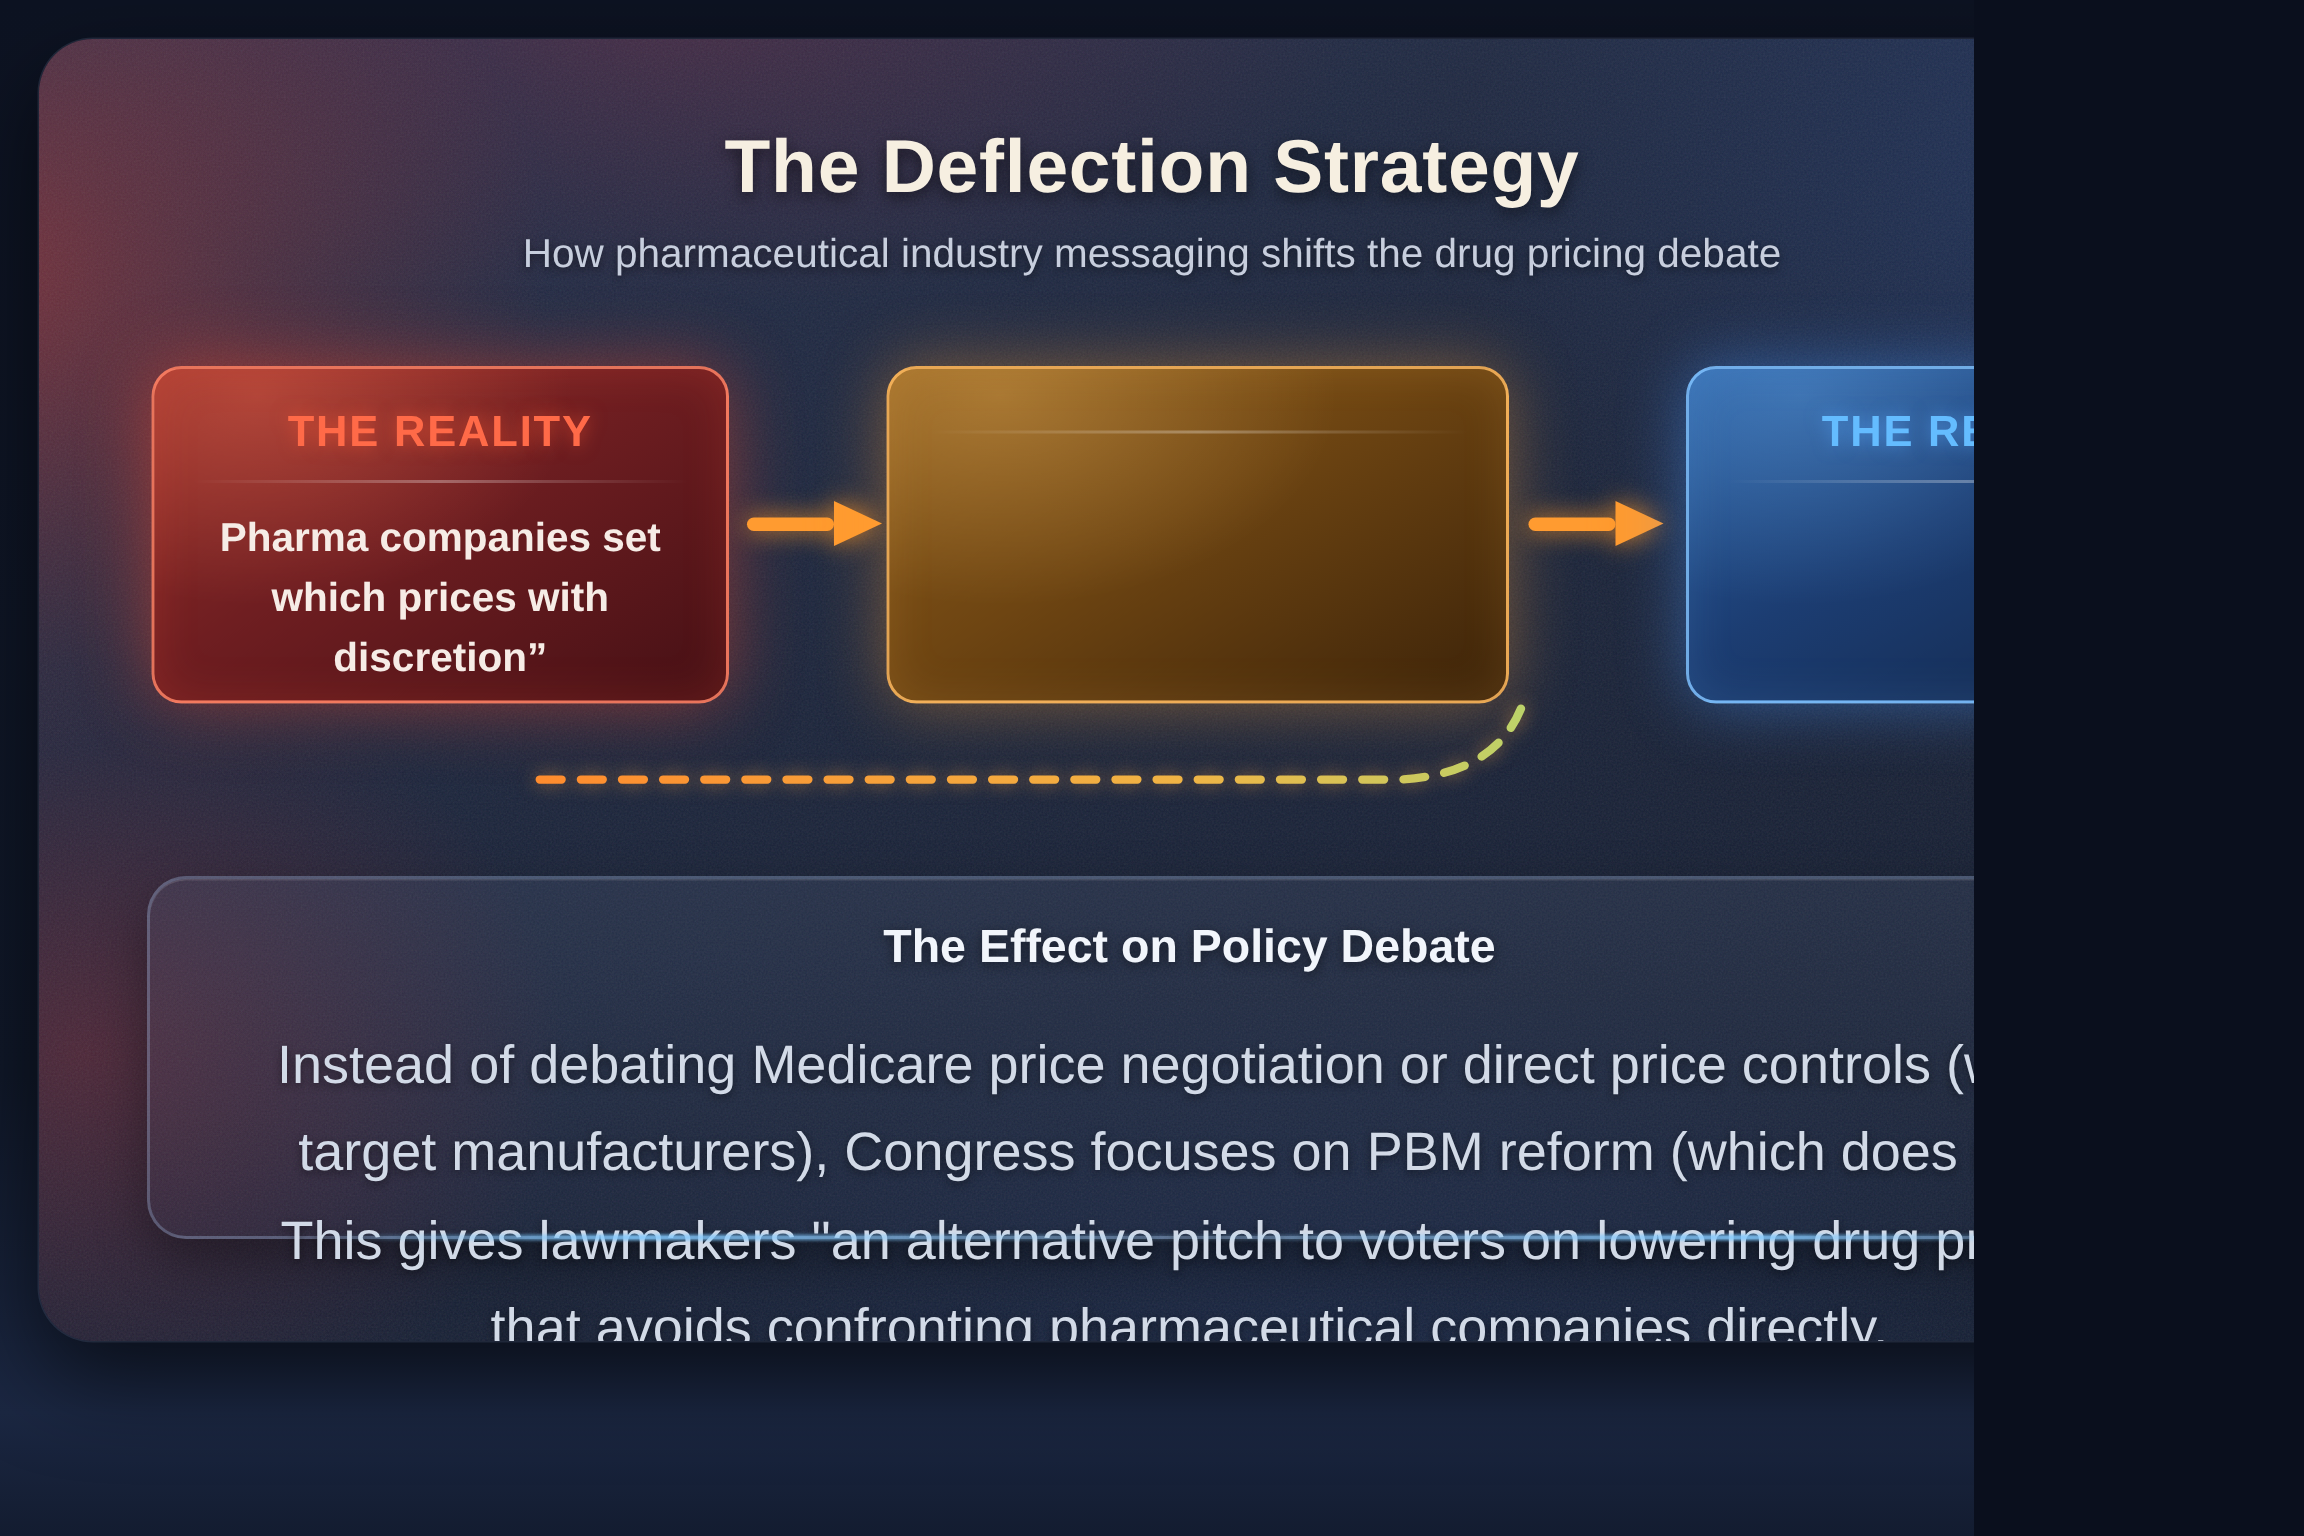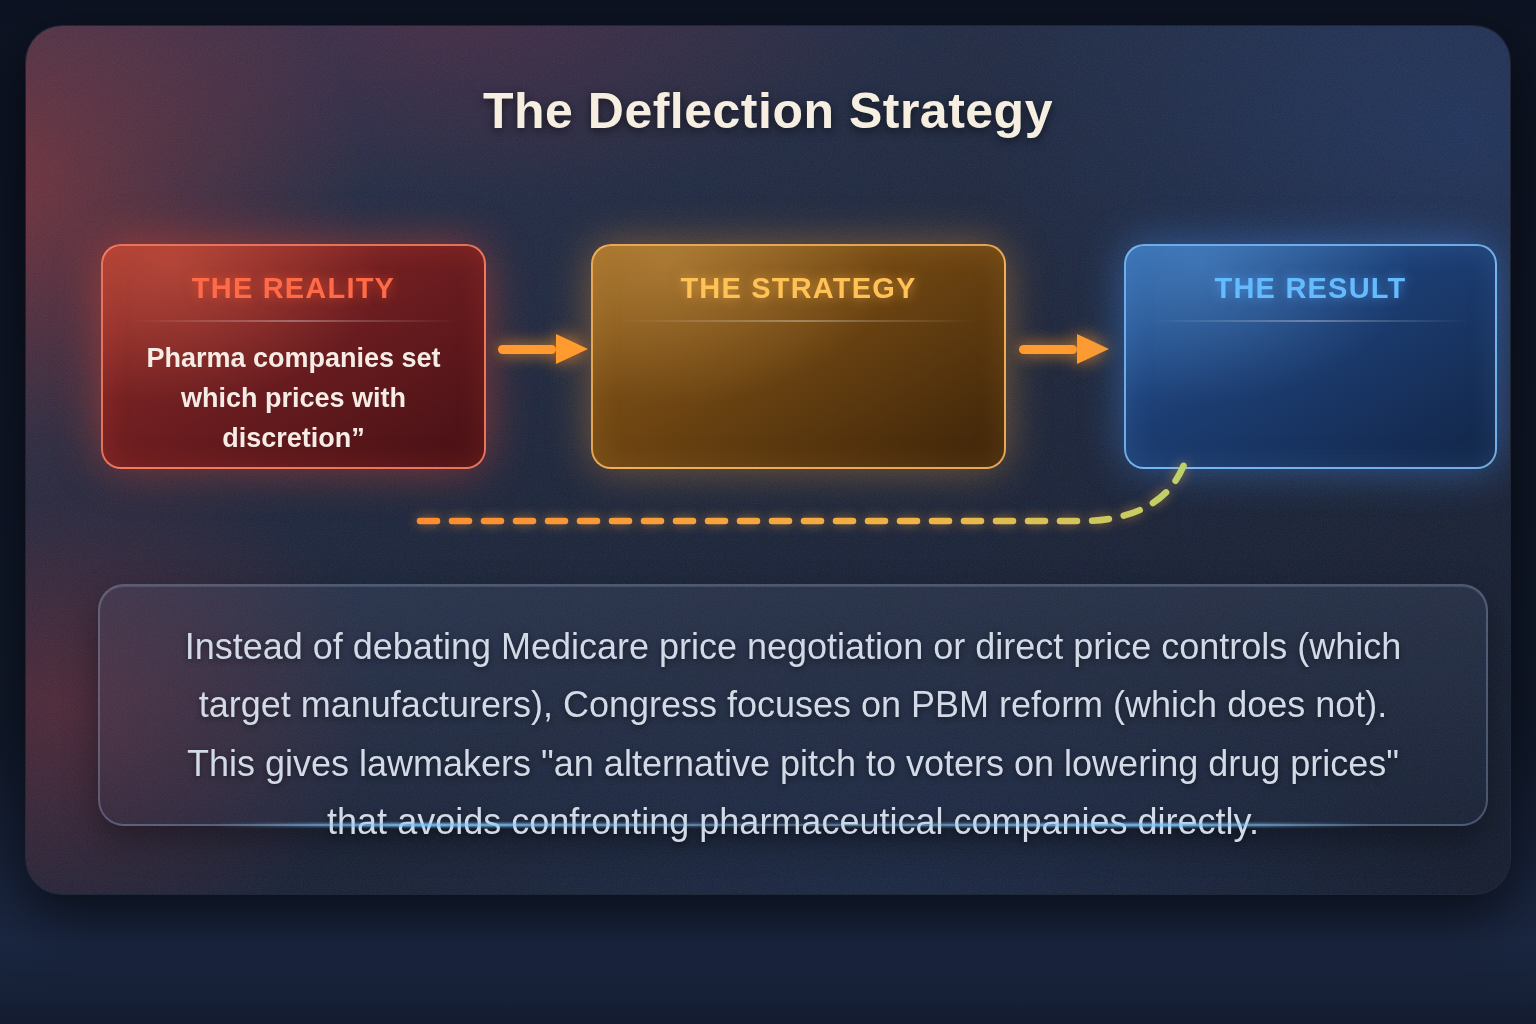--- a/index.html
+++ b/index.html
@@ -1,20 +1,20 @@
 <!DOCTYPE html>
 <html><head>
 <meta charset="utf-8">
 <style>
   * { margin:0; padding:0; box-sizing:border-box; }
   html,body { background:#0a0f1d; }
   body { font-family:"Liberation Sans","DejaVu Sans",sans-serif; }
 
   .stage {
-    position:relative; width:1536px; height:1024px; overflow:hidden;
+    position:relative; width:1316px; height:1024px; overflow:hidden;
     background:linear-gradient(180deg,#0d1322 0%, #101829 70%, #1b2742 92%, #131c30 100%);
     text-decoration:underline;
   }
 
   .panel {
     position:absolute; left:26px; top:26px; width:1484px; height:868px;
     border-radius:36px; overflow:hidden;
     background:
       radial-gradient(620px 520px at -3% 18%, rgba(195,52,46,0.50), transparent 62%),
       radial-gradient(520px 420px at 2% 78%, rgba(170,45,52,0.34), transparent 62%),
@@ -110,48 +110,49 @@
   <div class="panel">
 
     <svg class="noise" xmlns="http://www.w3.org/2000/svg">
       <filter id="grain">
           <feTurbulence type="fractalNoise" baseFrequency="0.8" numOctaves="2" stitchTiles="stitch"></feTurbulence>
         </filter>
       <rect width="100%" height="100%" filter="url(#grain)"></rect>
     </svg>
 
     <div class="title">The Deflection Strategy</div>
+    <div class="subtitle">How pharmaceutical industry messaging shifts the drug pricing debate</div>
 
     <div class="card card-reality">
       <div class="card-label">THE REALITY</div>
       <div class="card-divider"></div>
       <div class="card-text">Pharma companies set which prices with discretion”</div>
     </div>
 
     <div class="arrow arrow-1">
       <div class="shaft"></div>
       <div class="head"></div>
     </div>
 
     <div class="card card-strategy">
-      <div class="card-label">THE STRATEGY</div>
       <div class="card-divider"></div>
     </div>
 
     <div class="arrow arrow-2">
       <div class="shaft"></div>
       <div class="head"></div>
     </div>
 
     <div class="card card-result">
       <div class="card-label">THE RESULT</div>
       <div class="card-divider"></div>
     </div>
 
     <div class="effect">
+      <div class="effect-title">The Effect on Policy Debate</div>
       <div class="effect-body">Instead of debating Medicare price negotiation or direct price controls (which target manufacturers), Congress focuses on PBM reform (which does not). This gives lawmakers "an alternative pitch to voters on lowering drug prices" that avoids confronting pharmaceutical companies directly.</div>
     </div>
 
   </div>
 
   <svg class="connector" viewBox="0 0 1536 1024" xmlns="http://www.w3.org/2000/svg">
     <defs>
       <linearGradient id="dashGrad" gradientUnits="userSpaceOnUse" x1="420" y1="521" x2="1188" y2="455">
         <stop offset="0%" stop-color="#ff8c2e"></stop>
         <stop offset="65%" stop-color="#f0b445"></stop>

